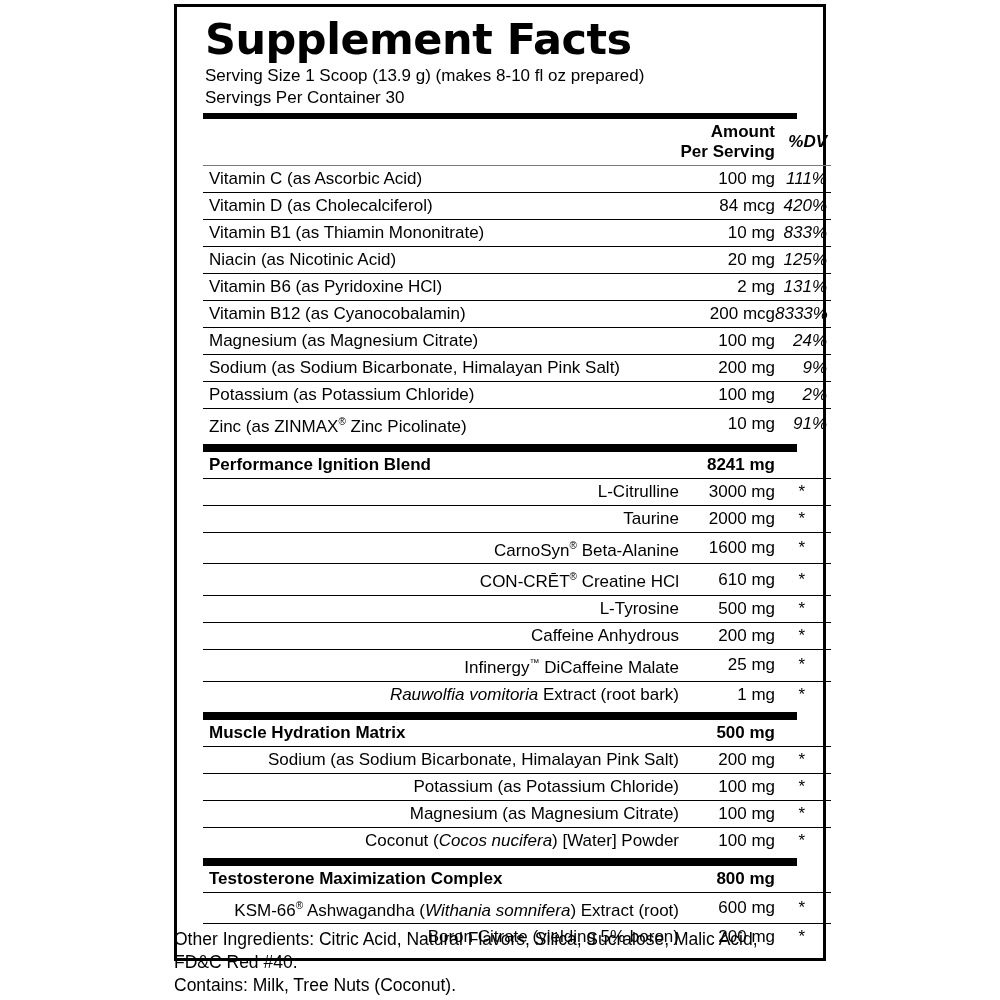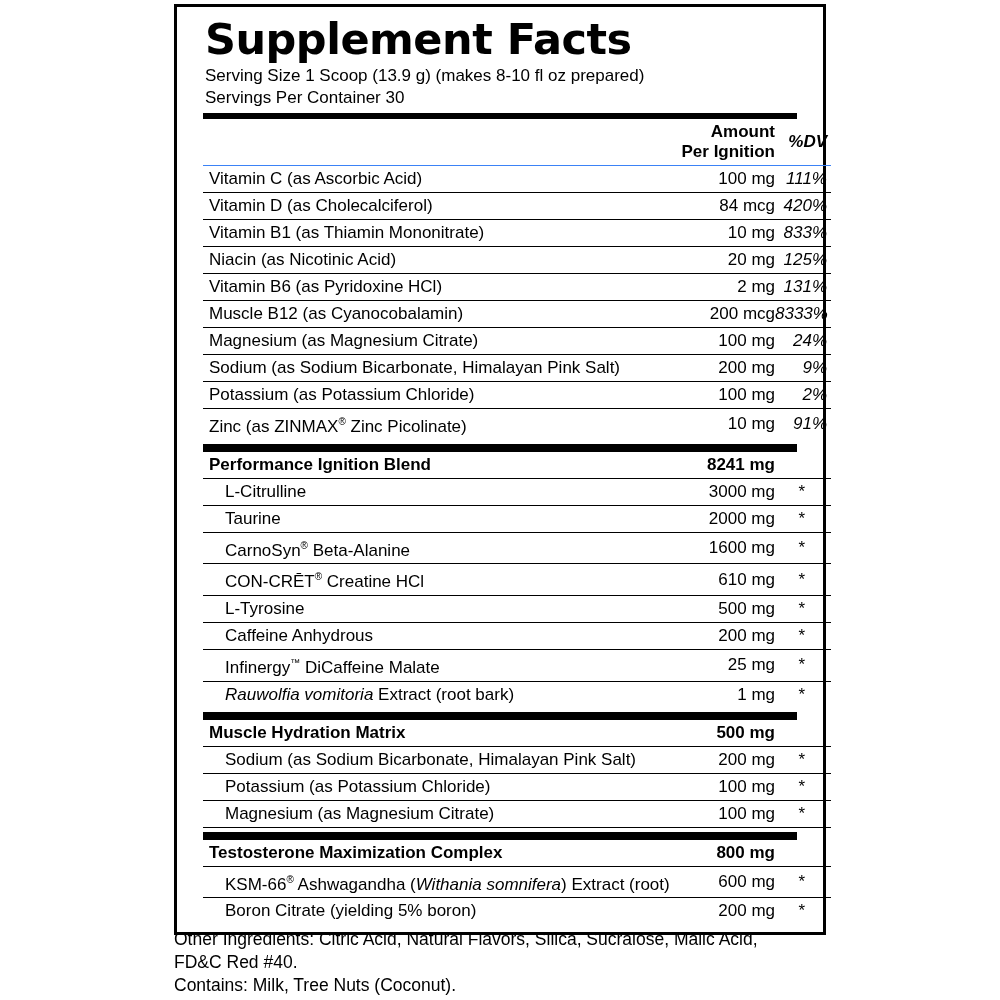--- a/index.html
+++ b/index.html
@@ -78,21 +78,21 @@
     padding-bottom: 2px;
   }
   .hdr .col-amt { text-align: right; }
   .row-border td { border-bottom: 1px solid #000; }
   .row-top-border td { border-top: 1px solid #3b82f6; }
 
   .blend-head td {
     font-weight: bold;
     font-size: 17.5px;
   }
-  .indent1 { padding-left: 22px !important; }
+  .indent1 { padding-left: 22px !important; text-align: right; }
   .star { text-align: center; font-size: 16px; }
   .sub { vertical-align: super; font-size: 10px; }
   .it { font-style: italic; }
   .other {
     position: absolute;
     left: 174px;
     top: 928px;
     width: 700px;
     font-size: 17.5px;
     line-height: 23px;
@@ -111,21 +111,21 @@
     <div class="serving-line">Serving Size 1 Scoop (13.9 g) (makes 8-10 fl oz prepared)</div>
     <div class="serving-line">Servings Per Container 30</div>
 
     <div class="rule-med"></div>
 
     <div class="wrap">
       <table class="facts">
         <tbody>
             <tr class="hdr">
           <td class="col-name"></td>
-          <td class="col-amt">Amount Per Ignition</td>
+          <td class="col-amt">Amount Per Serving</td>
           <td class="col-dv">%DV</td>
         </tr>
         <tr class="row-top-border row-border">
           <td class="col-name">Vitamin C (as Ascorbic Acid)</td>
           <td class="col-amt">100 mg</td>
           <td class="col-dv">111%</td>
         </tr>
         <tr class="row-border">
           <td class="col-name">Vitamin D (as Cholecalciferol)</td>
           <td class="col-amt">84 mcg</td>
@@ -140,21 +140,21 @@
           <td class="col-name">Niacin (as Nicotinic Acid)</td>
           <td class="col-amt">20 mg</td>
           <td class="col-dv">125%</td>
         </tr>
         <tr class="row-border">
           <td class="col-name">Vitamin B6 (as Pyridoxine HCl)</td>
           <td class="col-amt">2 mg</td>
           <td class="col-dv">131%</td>
         </tr>
         <tr class="row-border">
-          <td class="col-name">Muscle B12 (as Cyanocobalamin)</td>
+          <td class="col-name">Vitamin B12 (as Cyanocobalamin)</td>
           <td class="col-amt">200 mcg</td>
           <td class="col-dv">8333%</td>
         </tr>
         <tr class="row-border">
           <td class="col-name">Magnesium (as Magnesium Citrate)</td>
           <td class="col-amt">100 mg</td>
           <td class="col-dv">24%</td>
         </tr>
         <tr class="row-border">
           <td class="col-name">Sodium (as Sodium Bicarbonate, Himalayan Pink Salt)</td>
@@ -247,20 +247,25 @@
         <tr class="row-border">
           <td class="col-name indent1">Potassium (as Potassium Chloride)</td>
           <td class="col-amt">100 mg</td>
           <td class="col-dv star">*</td>
         </tr>
         <tr class="row-border">
           <td class="col-name indent1">Magnesium (as Magnesium Citrate)</td>
           <td class="col-amt">100 mg</td>
           <td class="col-dv star">*</td>
         </tr>
+        <tr>
+          <td class="col-name indent1">Coconut (<span class="it">Cocos nucifera</span>) [Water] Powder</td>
+          <td class="col-amt">100 mg</td>
+          <td class="col-dv star">*</td>
+        </tr>
       </tbody>
         </table>
     </div>
 
     <div class="rule-thick"></div>
 
     <div class="wrap">
       <table class="facts">
         <tbody>
             <tr class="blend-head row-border">

